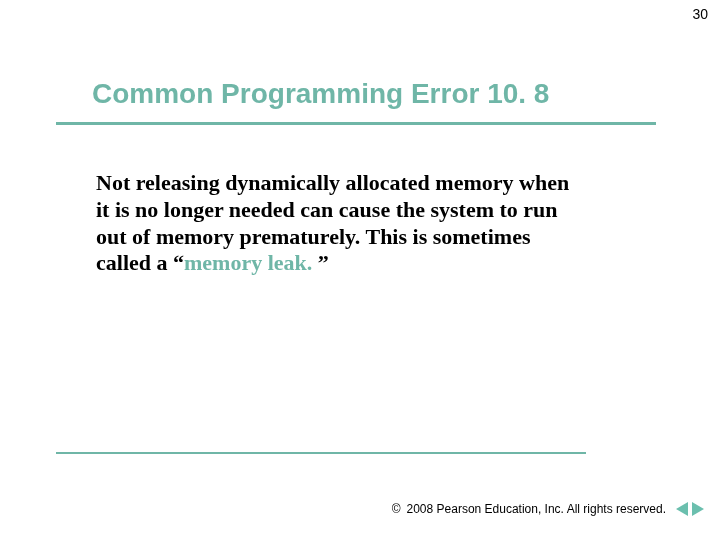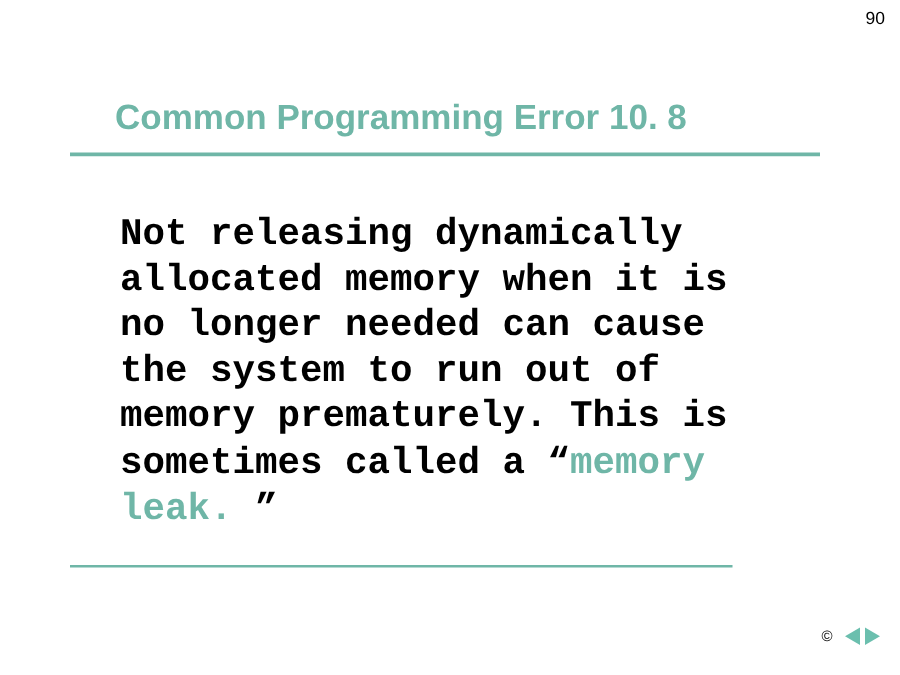--- a/index.html
+++ b/index.html
@@ -35,25 +35,24 @@
     left: 56px;
     width: 600px;
     height: 3px;
     background: #6fb6a7;
   }
   .body-text {
     position: absolute;
     top: 170px;
     left: 96px;
     width: 490px;
-    font-size: 30px;
+    font-size: 22px;
     line-height: 1.22;
     color: #000;
     font-weight: bold;
-    font-family: Liberation Mono, monospace;
   }
   .body-text .quote {
     color: #000;
     font-weight: bold;
   }
   .body-text .leak {
     color: #6fb6a7;
     font-weight: bold;
   }
   .bottom-rule {
@@ -86,31 +85,32 @@
     border-top: 7px solid transparent;
     border-bottom: 7px solid transparent;
     cursor: pointer;
   }
   .footer .arrow.left { border-right: 12px solid #6bbfae; }
   .footer .arrow.right { border-left: 12px solid #6bbfae; }
 </style>
 </head>
 <body>
 
-<div class="page-number">90</div>
+<div class="page-number">30</div>
 
 <div class="heading">Common Programming Error 10. 8</div>
 
 <div class="top-rule"></div>
 
 <div class="body-text">
   <span>Not releasing dynamically allocated memory when it is no longer needed can cause the system to run out of memory prematurely. This is sometimes called a </span><span class="quote">“</span><span class="leak">memory leak.</span><span class="quote"> ”</span>
 </div>
 
 <div class="bottom-rule"></div>
 
 <div class="footer">
   <span>©</span>
+  <span>2008 Pearson Education, Inc.  All rights reserved.</span>
   <span class="nav">
     <span class="arrow left"></span>
     <span class="arrow right"></span>
   </span>
 </div>
 
 </body></html>

